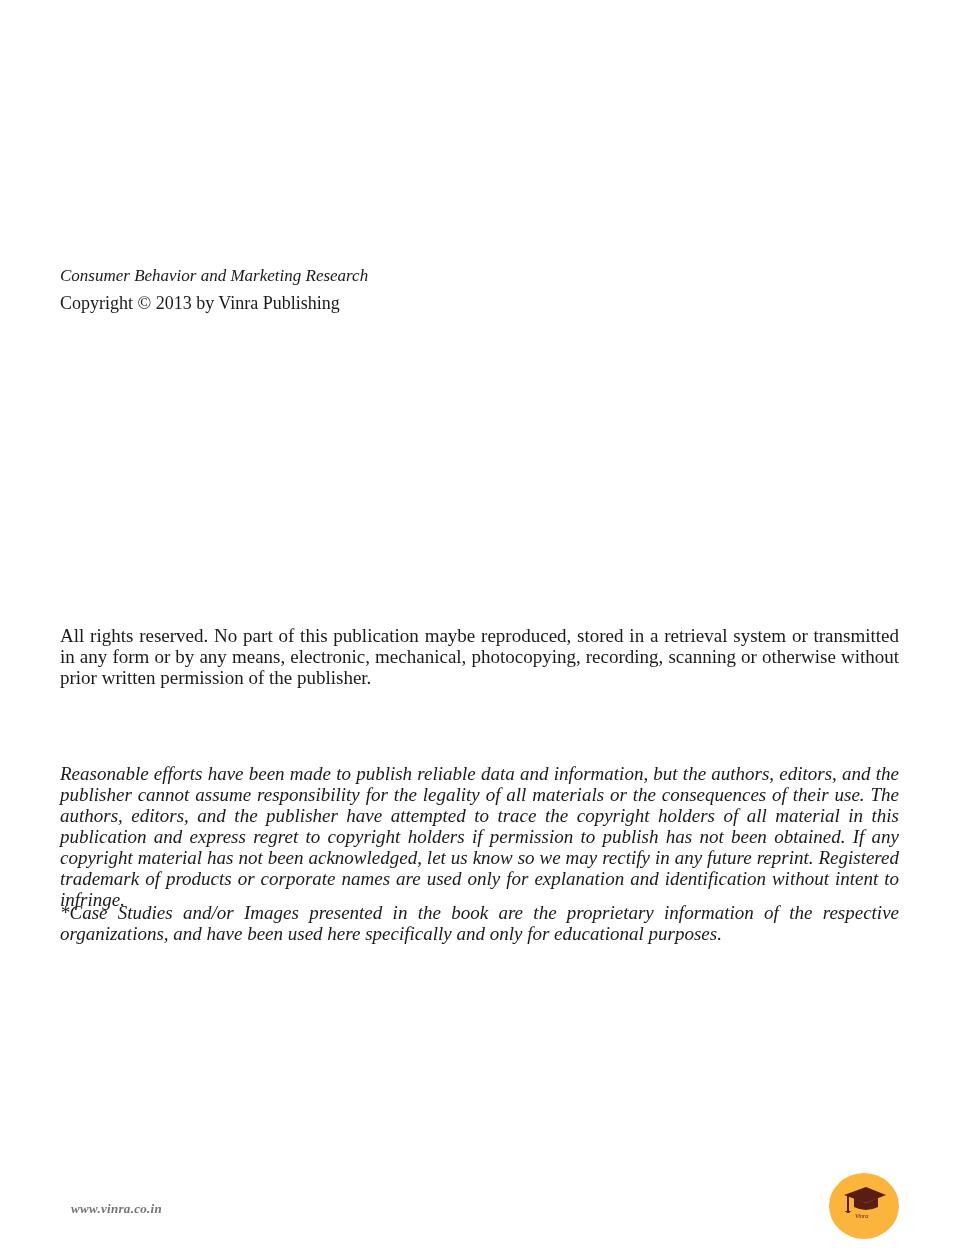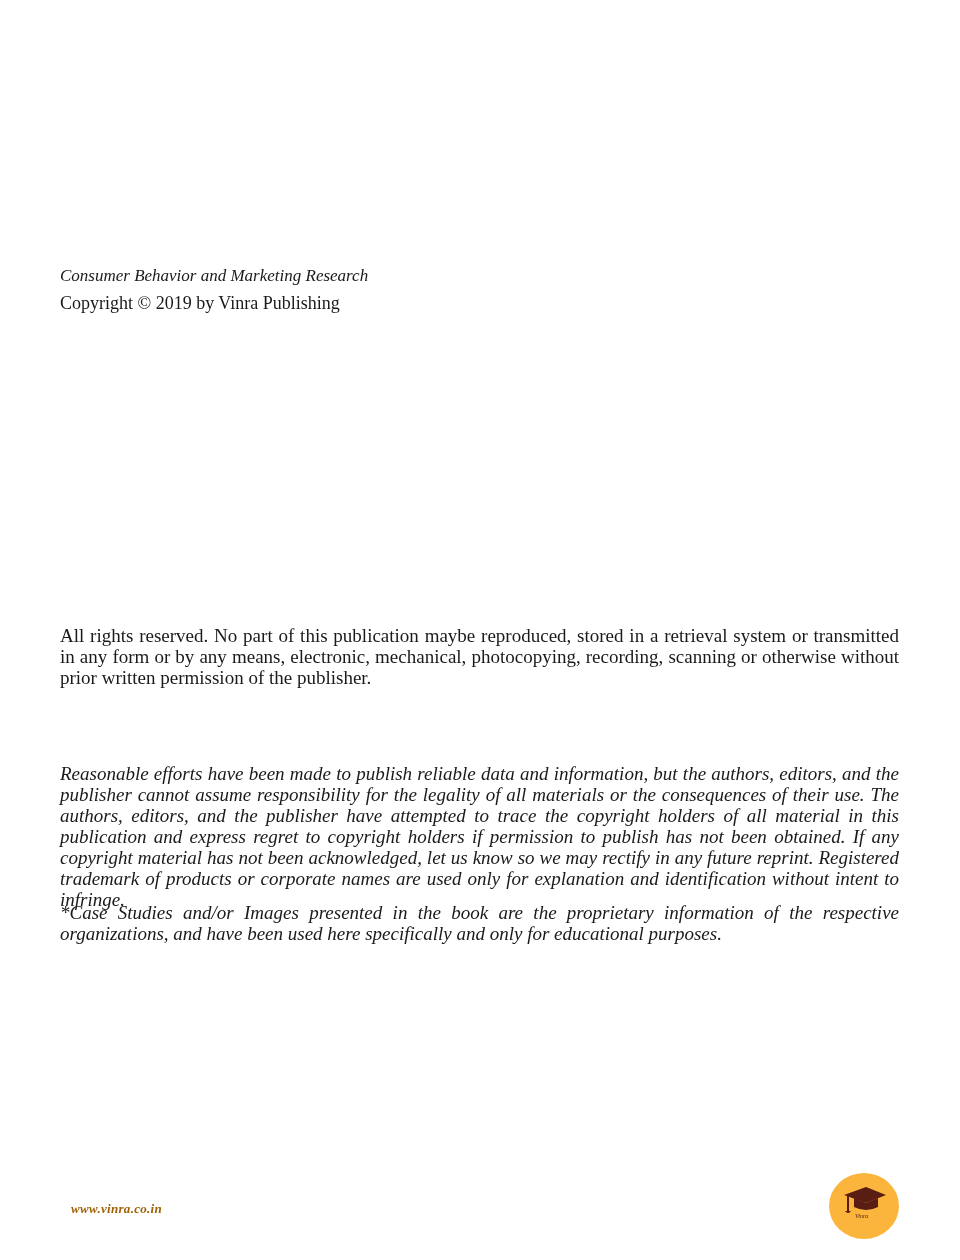--- a/index.html
+++ b/index.html
@@ -48,21 +48,21 @@
     .p2 { top: 744px; font-style: italic; }
     .p3 { top: 883px; font-style: italic; }
     .footer-url {
       position: absolute;
       left: 71px;
       top: 1201px;
       font-family: "Liberation Serif", serif;
       font-style: italic;
       font-weight: bold;
       font-size: 13px;
-      color: #a16207;
+      color: #737373;
       letter-spacing: 0.3px;
     }
     .logo {
       position: absolute;
       left: 829px;
       top: 1173px;
       width: 70px;
       height: 66px;
       border-radius: 50%;
       background: #fbb53c;
@@ -79,21 +79,21 @@
       font-family: "Liberation Serif", serif;
       font-style: italic;
       font-size: 6px;
       color: #5a1d14;
     }
   </style>
 </head>
 <body>
 
 <div class="book-title">Consumer Behavior and Marketing Research</div>
-<div class="copyright-line">Copyright © 2019 by Vinra Publishing</div>
+<div class="copyright-line">Copyright © 2013 by Vinra Publishing</div>
 
 <p class="para p1">All rights reserved. No part of this publication maybe reproduced, stored in a retrieval system or transmitted in any form or by any means, electronic, mechanical, photocopying, recording, scanning or otherwise without prior written permission of the publisher.</p>
 <p class="para p2">Reasonable efforts have been made to publish reliable data and information, but the authors, editors, and the publisher cannot assume responsibility for the legality of all materials or the consequences of their use. The authors, editors, and the publisher have attempted to trace the copyright holders of all material in this publication and express regret to copyright holders if permission to publish has not been obtained. If any copyright material has not been acknowledged, let us know so we may rectify in any future reprint. Registered trademark of products or corporate names are used only for explanation and identification without intent to infringe.</p>
 <p class="para p3">*Case Studies and/or Images presented in the book are the proprietary information of the respective organizations, and have been used here specifically and only for educational purposes.</p>
 
 <div class="footer-url">www.vinra.co.in</div>
 
 <div class="logo">
   <svg width="48" height="34" viewBox="0 0 48 34">
     <polygon points="4,10 26,2 46,10 26,18" fill="#5a1d14"></polygon>

